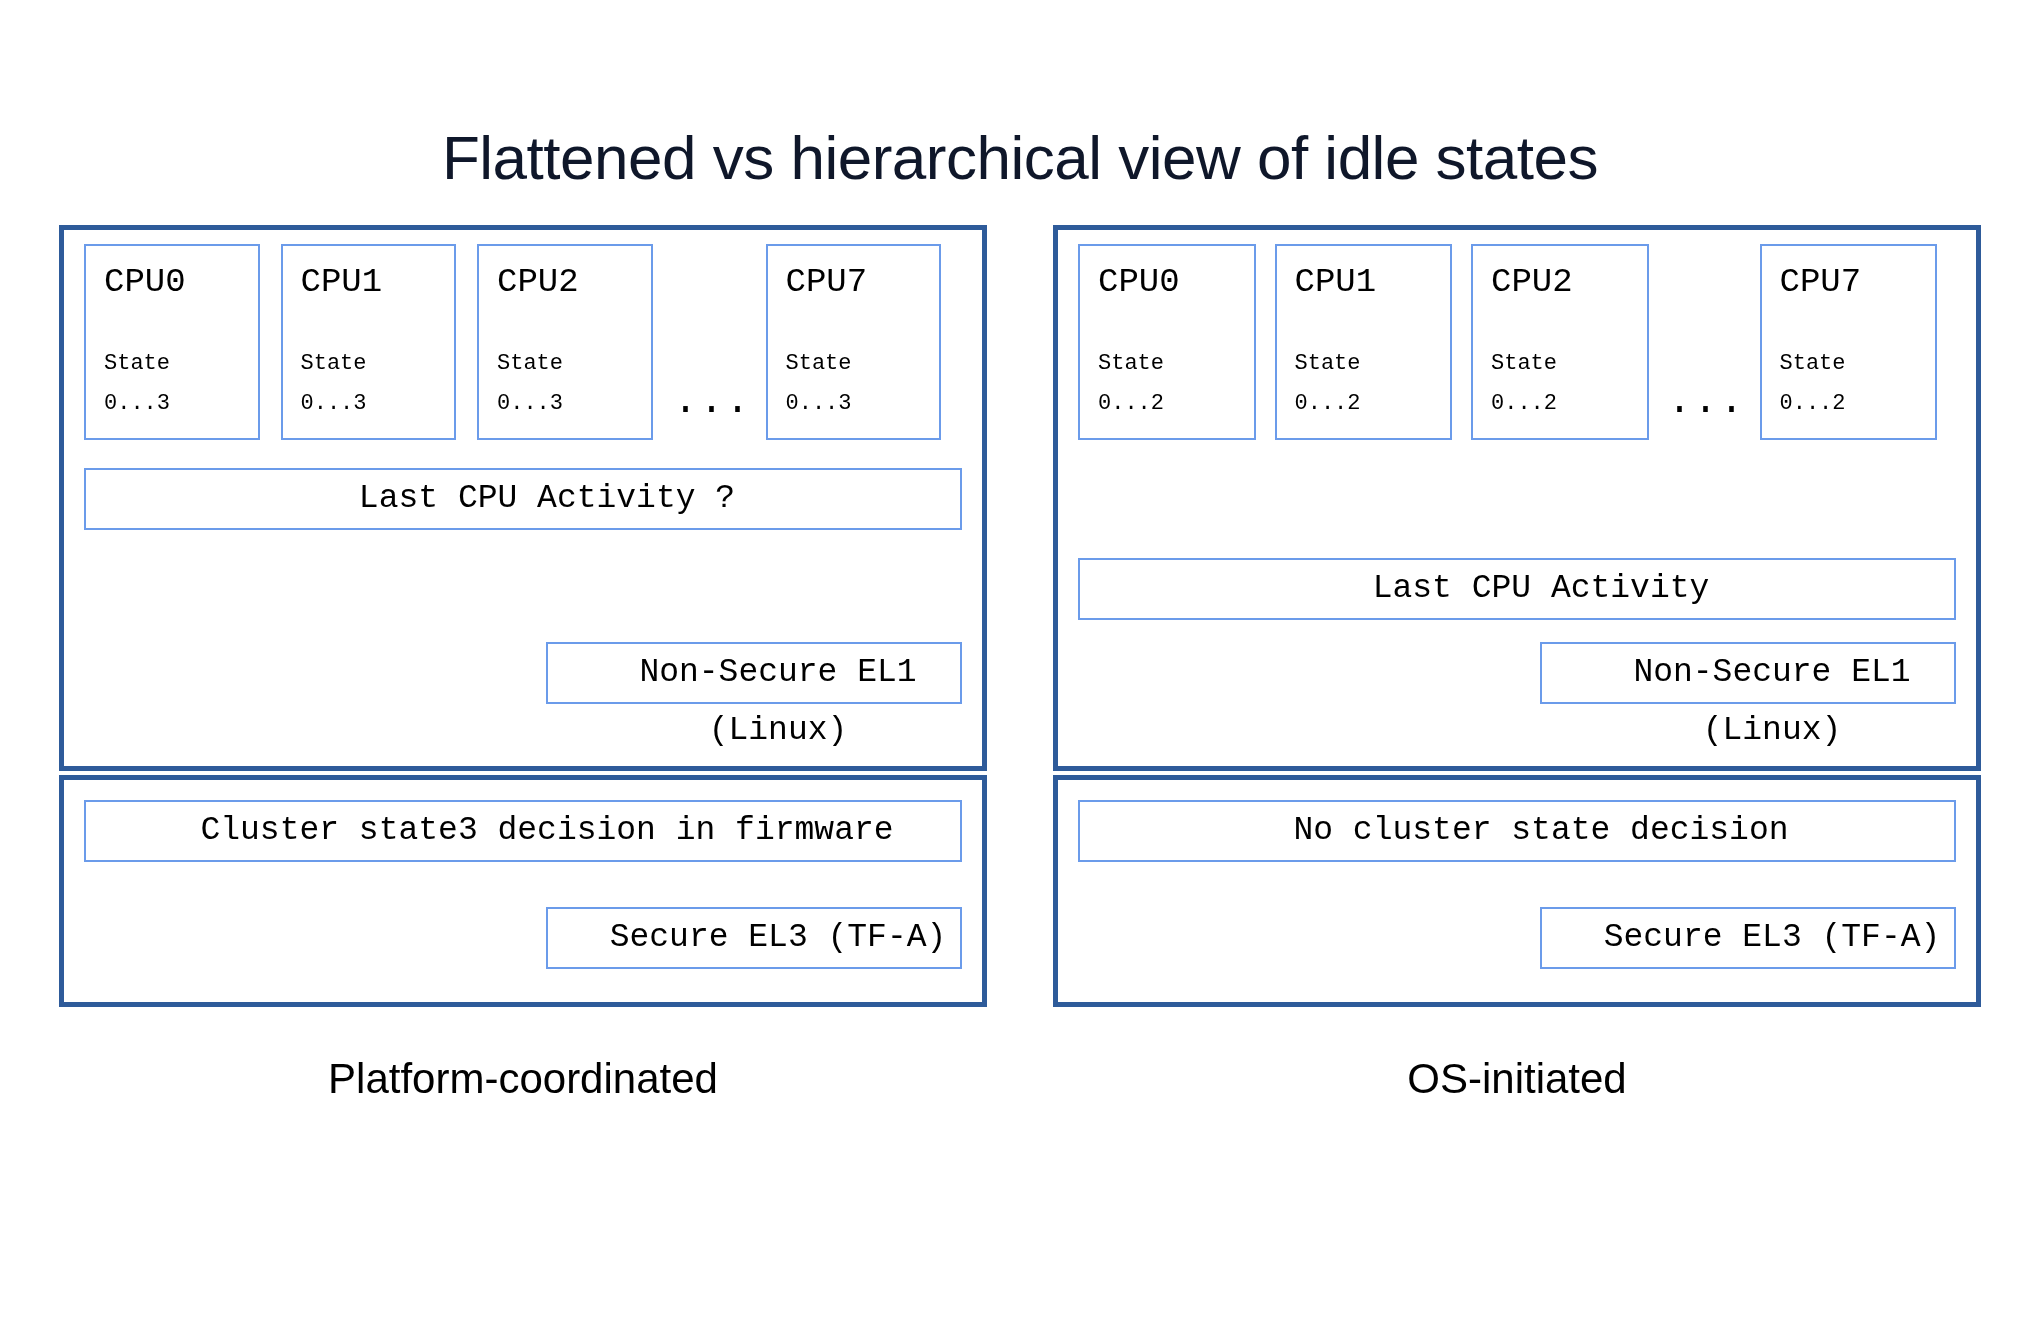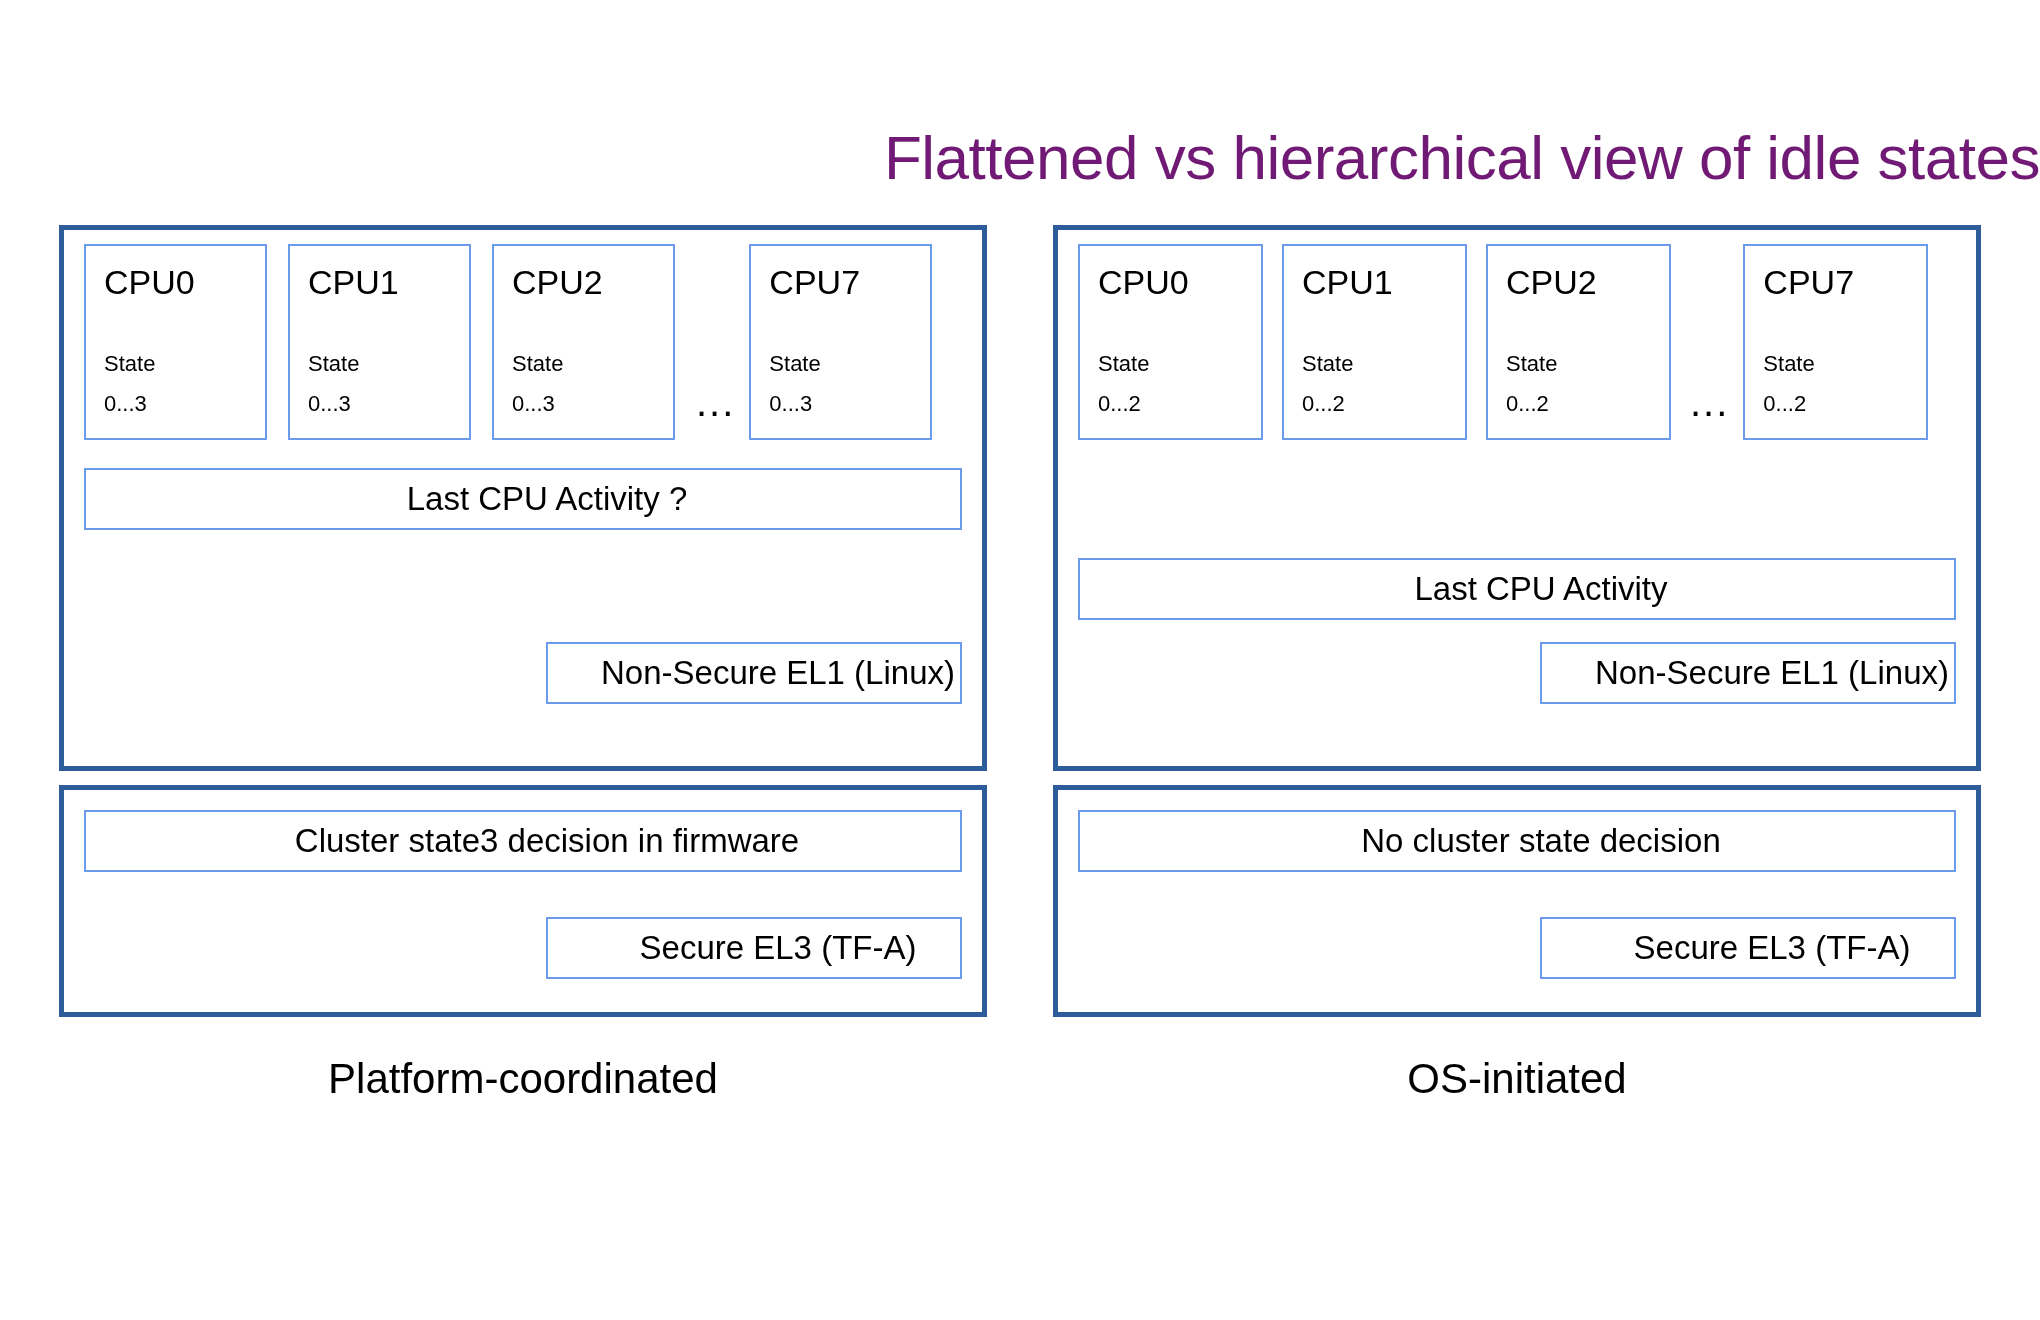--- a/index.html
+++ b/index.html
@@ -22,46 +22,47 @@
     width: 2040px;
     height: 1320px;
     background: #ffffff;
   }
 
   .title {
     position: absolute;
     left: 0;
     top: 122px;
     width: 2040px;
-    text-align: right;
+    text-align: center;
     font-size: 62px;
     line-height: 72px;
     font-weight: 400;
-    color: #701a75;
+    color: #0f172a;
     letter-spacing: -0.5px;
   }
 
   
   .column {
     position: absolute;
     top: 225px;
     width: 928px;
   }
   .column.left  { left: 59px; }
   .column.right { left: 1053px; }
 
   
   .panel {
     box-sizing: border-box;
     border: 5px solid #2e5b9a;
     background: #ffffff;
     position: relative;
+    font-family: Liberation Mono, monospace;
   }
   .panel.os-panel  { height: 546px; }
-  .panel.fw-panel  { height: 232px; margin-top: 14px; }
+  .panel.fw-panel  { height: 232px; margin-top: 4px; }
 
   
   .cpu-row {
     position: absolute;
     left: 20px;
     top: 14px;
     right: 20px;
     height: 200px;
     display: flex;
     align-items: flex-start;

